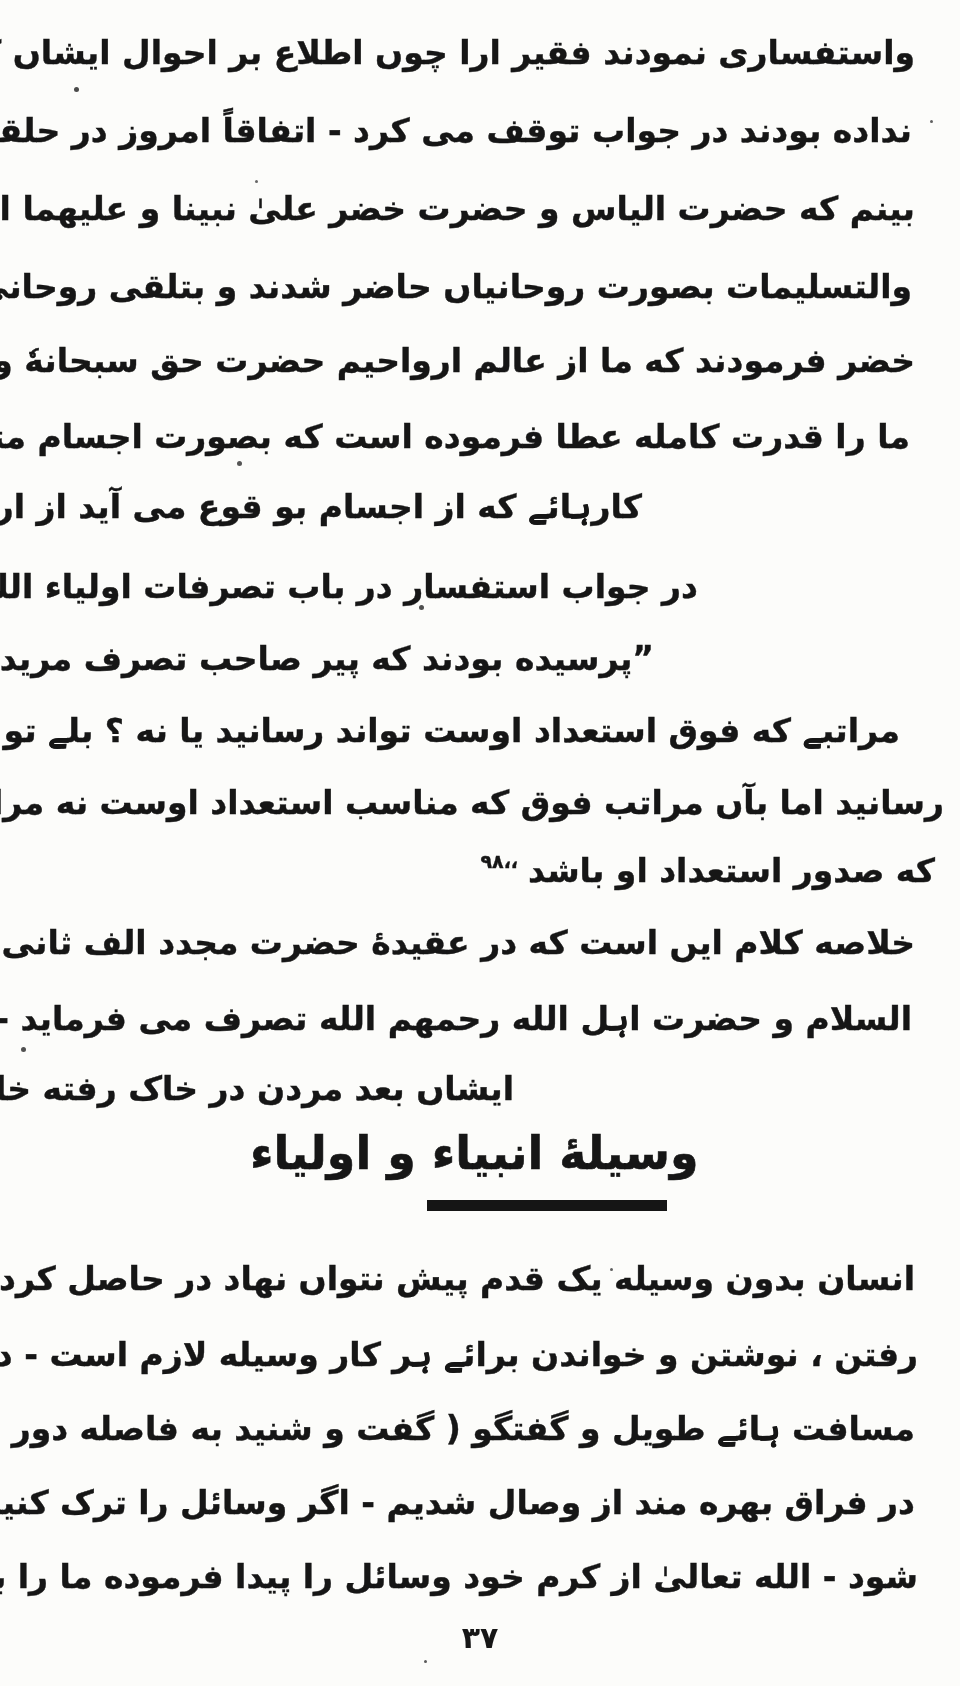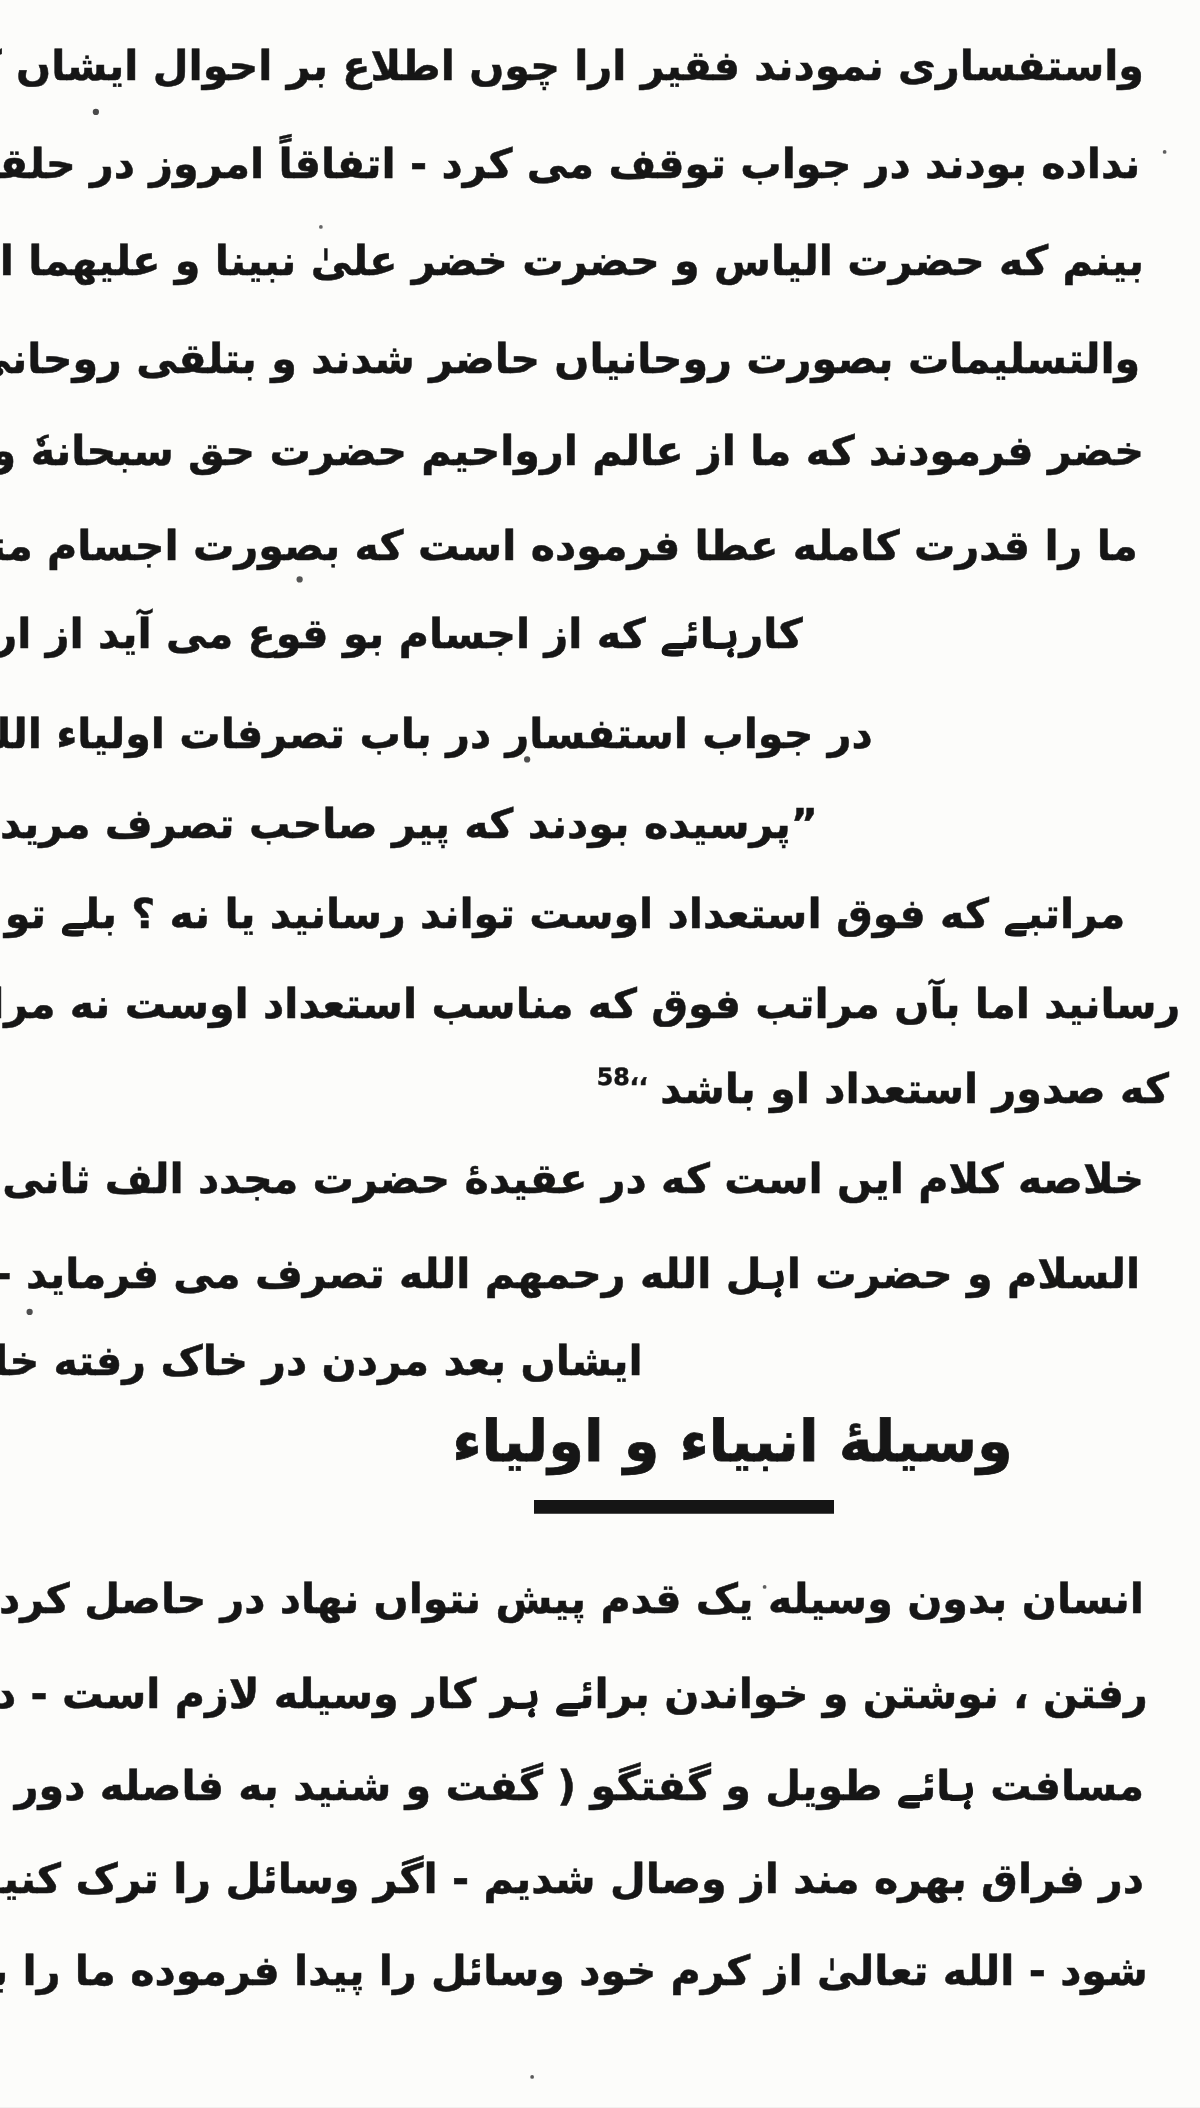--- a/index.html
+++ b/index.html
@@ -56,21 +56,21 @@
   .l17 { top: 1324px; right: 42px;  left: 55px; }
   .l18 { top: 1398px; right: 45px;  left: 8px; }
   .l19 { top: 1472px; right: 45px;  left: 52px; }
   .l20 { top: 1546px; right: 42px;  left: 12px; }
 
   .heading {
     position: absolute;
     top: 1118px;
     left: 250px;
     right: 150px;
-    text-align: right;
+    text-align: left;
     font-size: 46px;
     font-weight: bold;
     line-height: 70px;
     white-space: nowrap;
     -webkit-text-stroke: 0.6px #141414;
   }
   .heading-underline {
     position: absolute;
     top: 1200px;
     left: 427px;
@@ -125,30 +125,31 @@
   <div class="ln l7">
     <span>کارہائے که از اجسام بو قوع می آید از ارواح ما صدور می یابد -</span>
   </div>
 
   <div class="ln l8">در جواب استفسار در باب تصرفات اولیاء الله فرمودند :</div>
   <div class="ln l9">”پرسیده بودند که پیر صاحب تصرف مرید مستعد را بطرف خود</div>
   <div class="ln l10">مراتبے که فوق استعداد اوست تواند رسانید یا نه ؟ بلے تو اندر</div>
   <div class="ln l11">رسانید اما بآں مراتب فوق که مناسب استعداد اوست نه مراتبے</div>
 
   <div class="ln l12">
-    <span>که صدور استعداد او باشد</span><sup>،،58</sup>
+    <span>که صدور استعداد او باشد</span><sup>،،۹۸</sup>
   </div>
 
   <div class="ln l13">خلاصه کلام ایں است که در عقیدهٔ حضرت مجدد الف ثانی علیه الرحمة انبیاء علیهم</div>
   <div class="ln l14">السلام و حضرت اہل الله رحمهم الله تصرف می فرماید - لهذا این عقیده درست نیست که</div>
   <div class="ln l15">ایشاں بعد مردن در خاک رفته خاک شدند -</div>
 
   <div class="heading">وسیلهٔ انبیاء و اولیاء</div>
   <div class="heading-underline"></div>
 
   <div class="ln l16">انسان بدون وسیله یک قدم پیش نتواں نهاد در حاصل کردن روزی خود ، و خوردن و</div>
   <div class="ln l17">رفتن ، نوشتن و خواندن برائے ہر کار وسیله لازم است - دور جدید دور وسائل است ،</div>
   <div class="ln l18">مسافت ہائے طویل و گفتگو ( گفت و شنید به فاصله دور و دراز از جهت وسائل آسان شده بلکه</div>
   <div class="ln l19">در فراق بهره مند از وصال شدیم - اگر وسائل را ترک کنیم سفر زندگی یک به یک ختم می</div>
   <div class="ln l20">شود - الله تعالیٰ از کرم خود وسائل را پیدا فرموده ما را باید که شکر گزار شویم - اگرچه آواز</div>
 
+  <div class="page-number">۳۷</div>
 
 </div>
 
 </body></html>

